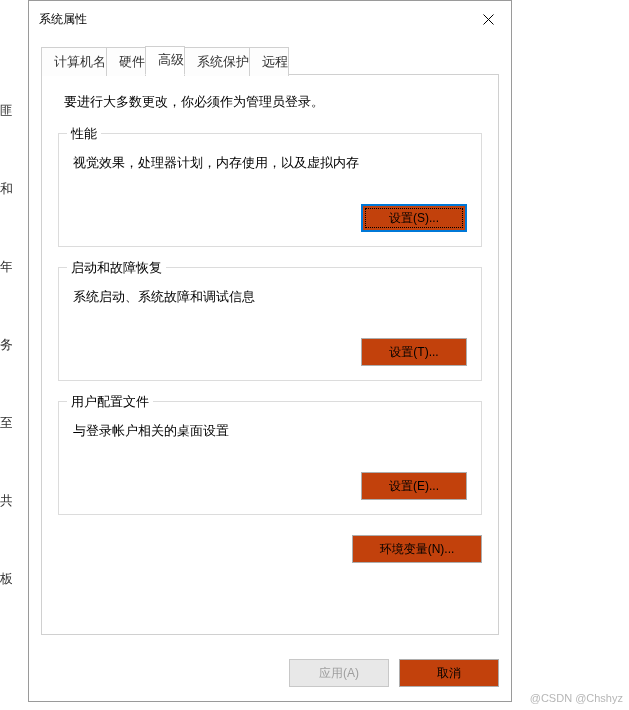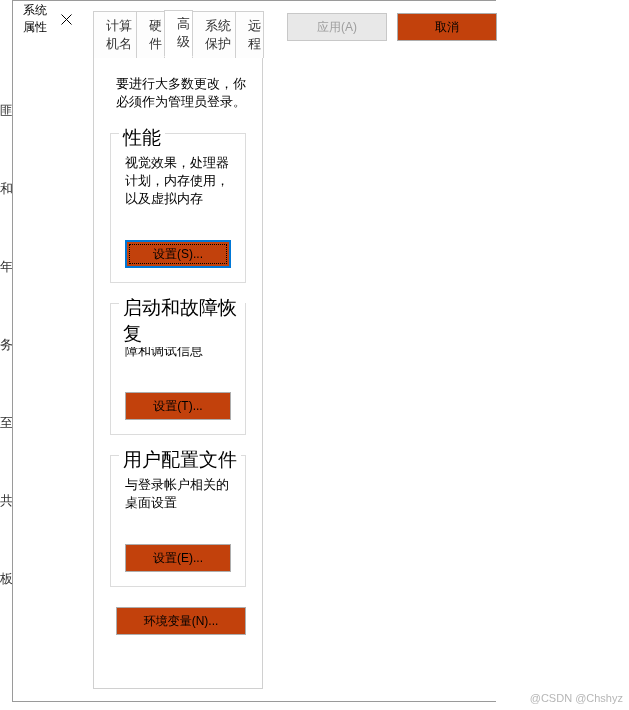--- a/index.html
+++ b/index.html
@@ -23,28 +23,28 @@
       left: 0; top: 42px;
       width: 12px; height: 660px;
       background: #fff;
       color: #333;
       font-size: 13px;
       overflow: hidden;
     }
     .bg-left span { display:block; margin-top: 60px; }
     .dialog {
       position: absolute;
-      left: 12px;
+      left: 28px;
       top: 0;
       width: 484px;
       height: 702px;
       background: #ffffff;
       border: 1px solid #9a9a9a;
       display: flex;
-      flex-direction: row;
+      flex-direction: column;
     }
     .titlebar {
       height: 36px;
       display: flex;
       align-items: center;
       justify-content: space-between;
       padding: 0 0 0 10px;
       background: #ffffff;
     }
     .titlebar-title {
@@ -116,21 +116,21 @@
       position: relative;
       padding: 18px 14px 14px 14px;
       margin-bottom: 20px;
     }
     .group-title {
       position: absolute;
       top: -9px;
       left: 8px;
       background: #ffffff;
       padding: 0 4px;
-      font-size: 19px;
+      font-size: 13px;
       color: #000;
     }
     .group-desc {
       font-size: 13px;
       color: #000;
       margin-bottom: 32px;
       margin-top: 2px;
     }
     .group-row {
       display: flex;

